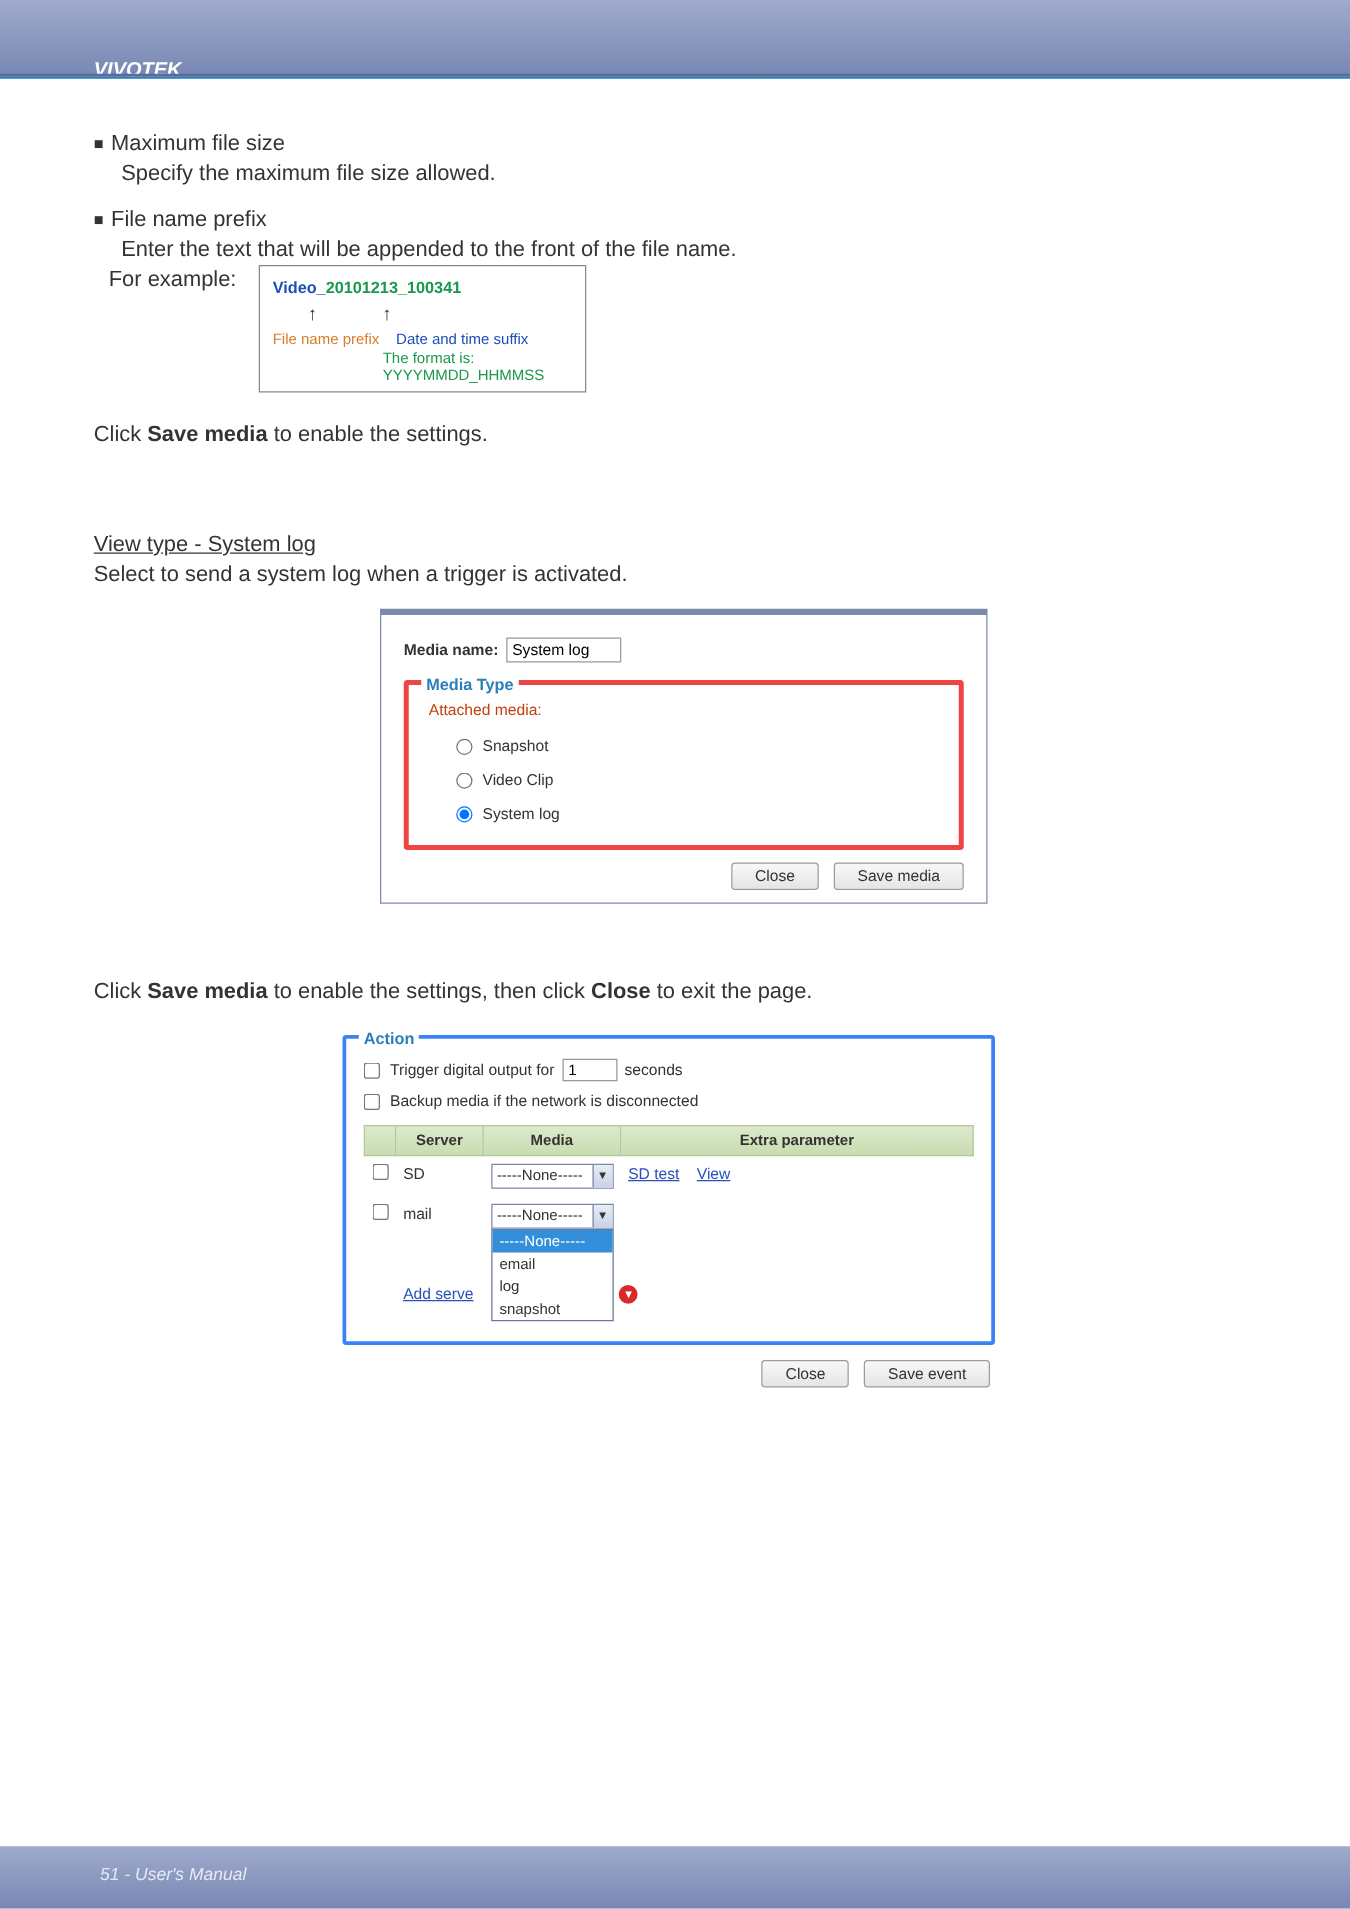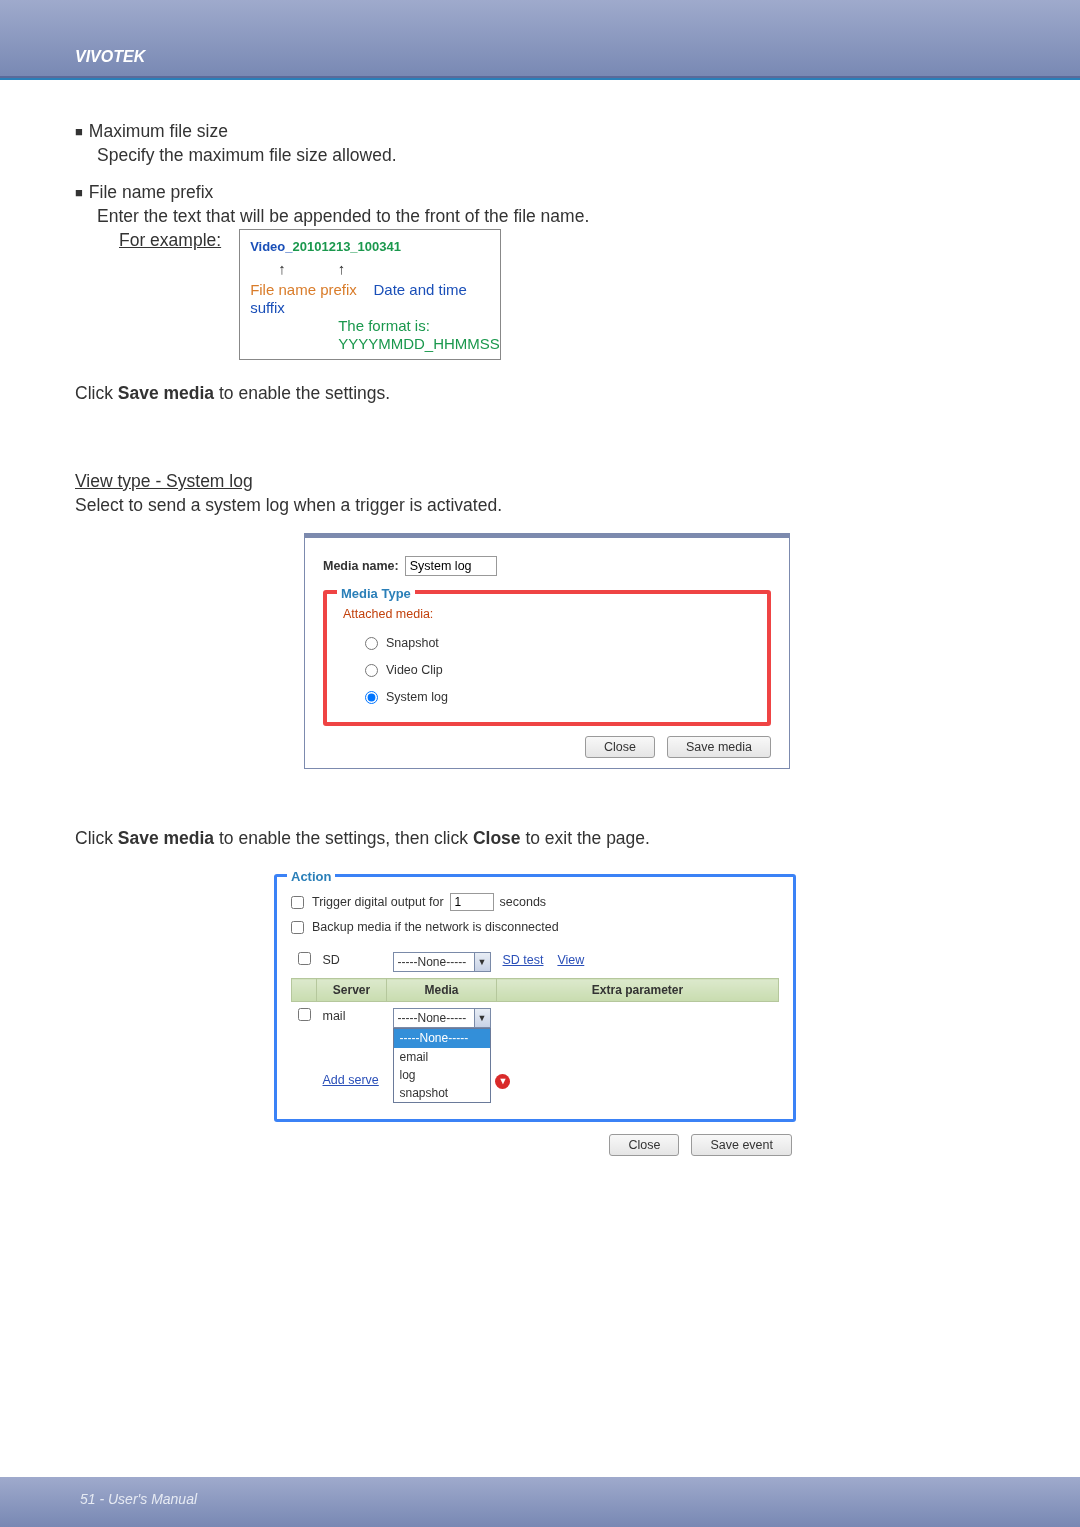--- a/index.html
+++ b/index.html
@@ -1,33 +1,33 @@
 <!DOCTYPE html>
 <html><head>
 <meta charset="utf-8">
 <style>
   * { margin: 0; padding: 0; box-sizing: border-box; }
   body { font-family: Arial, Helvetica, sans-serif; background: #fff; width: 1080px; }
   .page { width: 1080px; height: 1527px; background: #fff; position: relative; }
-  .header-band { height: 78px; background: linear-gradient(to bottom, #9faacc 0%, #7888b3 100%); position: relative; }
+  .header-band { height: 61px; background: linear-gradient(to bottom, #9faacc 0%, #7888b3 100%); position: relative; }
   .header-inner { position: absolute; left: 75px; top: 48px; color: #fff; font-weight: bold; font-style: italic; font-size: 16px; }
   .header-line { position: absolute; bottom: 0; left: 0; right: 0; height: 2px; background: #5a6a9a; }
   .blue-rule { height: 2px; background: #2a7fb8; }
   .content { padding: 40px 85px 0 75px; font-size: 17.5px; color: #333; line-height: 1.35; }
   .bullet-row { display: flex; }
   .bullet-sq { font-size: 13px; margin-right: 6px; position: relative; top: 3px; }
   .sub-indent { margin-left: 22px; }
   .para { margin-top: 14px; }
   .example-box { border: 1px solid #888; width: 262px; padding: 8px 10px 6px 10px; }
   .ex-line1 { font-weight: bold; font-size: 13px; }
   .ex-line1 .v { color: #1a4fb8; text-align: center; }
   .ex-line1 .d { color: #1a984d; }
   .ex-arrows { margin-top: 4px; font-size: 15px; }
   .ex-arrows span { display: inline-block; }
-  .ex-labels { font-size: 15px; margin-top: 2px; line-height: 1.2; }
+  .ex-labels { font-size: 12px; margin-top: 2px; line-height: 1.2; }
   .ex-labels .fnp { color: #d97c2a; }
   .ex-labels .dts { color: #1a4fb8; }
   .ex-labels .fmt { color: #1a984d; display: block; margin-left: 88px; }
   .sect { margin-top: 22px; }
   .underline { text-decoration: underline; }
   .dialog-sys { margin: 16px auto 0 auto; width: 510px; padding-left: 24px; }
   .dialog-outer-sys { border-top: 5px solid #7c8aae; border-left: 1px solid #7c8aae; border-right: 1px solid #7c8aae; border-bottom: 1px solid #7c8aae; background: #fff; padding: 18px 18px 10px 18px; }
   .row-inline { display: flex; align-items: center; }
   .lbl { font-size: 12.5px; color: #333; font-weight: bold; }
   .txt-input { border: 1px solid #999; font-size: 12.5px; padding: 1px 4px; height: 20px; }
@@ -77,21 +77,21 @@
       <span>Maximum file size</span>
     </div>
     <div class="sub-indent">Specify the maximum file size allowed.</div>
 
     <div class="bullet-row para">
       <span class="bullet-sq">■</span>
       <span>File name prefix</span>
     </div>
     <div class="sub-indent">Enter the text that will be appended to the front of the file name.</div>
     <div style="display:flex;">
-      <div class="sub-indent" style="margin-left:44px;text-decoration:underline;">For example:</div>
+      <div class="sub-indent" style="margin-left:12px;">For example:</div>
       <div style="width:18px;"></div>
       <div class="example-box">
         <div class="ex-line1">
           <span class="v">Video_</span><span class="d">20101213_100341</span>
         </div>
         <div class="ex-arrows">
           <span style="margin-left:28px;">↑</span>
           <span style="margin-left:48px;">↑</span>
         </div>
         <div class="ex-labels">
@@ -155,39 +155,39 @@
           <input class="num-input" value="1" style="">
           <span>seconds</span>
         </div>
         <div class="chk-row" style="margin-top:8px;">
           <input type="checkbox" style="">
           <span>Backup media if the network is disconnected</span>
         </div>
         <table class="tbl">
           <tbody>
               <tr>
+            <th style="width:22px;"></th>
+            <th style="width:70px;">Server</th>
+            <th style="width:110px;">Media</th>
+            <th>Extra parameter</th>
+          </tr>
+          <tr>
             <td><input type="checkbox" style=""></td>
             <td>SD</td>
             <td>
               <div class="dd-btn">
                 <span>-----None-----</span>
                 <span class="dd-arrow">▼</span>
               </div>
             </td>
             <td>
               <span class="link">SD test</span>
               &nbsp;&nbsp;
               <span class="link">View</span>
             </td>
-          </tr>
-          <tr>
-            <th style="width:22px;"></th>
-            <th style="width:70px;">Server</th>
-            <th style="width:110px;">Media</th>
-            <th>Extra parameter</th>
           </tr>
           <tr>
             <td style="vertical-align:top;"><input type="checkbox" style=""></td>
             <td style="vertical-align:top;">mail</td>
             <td>
               <div class="dd-open">
                 <div class="dd-btn">
                   <span>-----None-----</span>
                   <span class="dd-arrow">▼</span>
                 </div>

